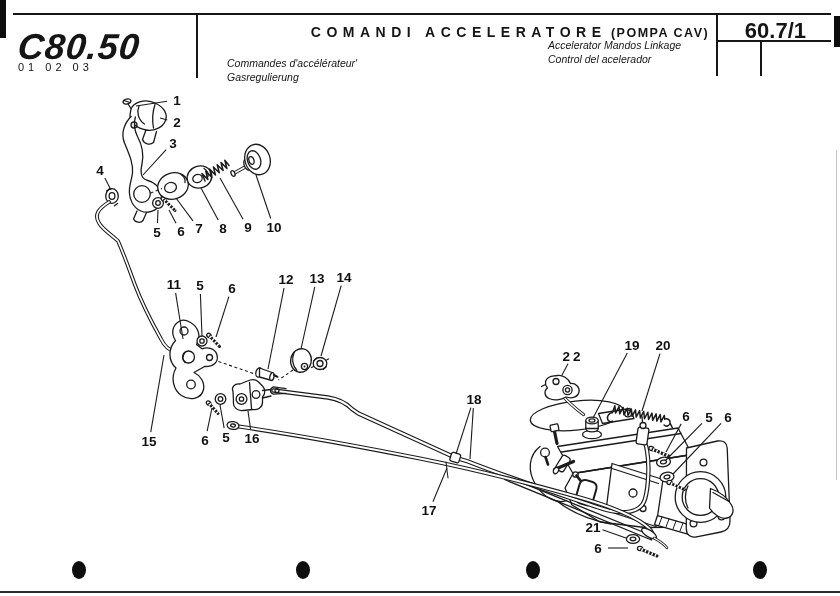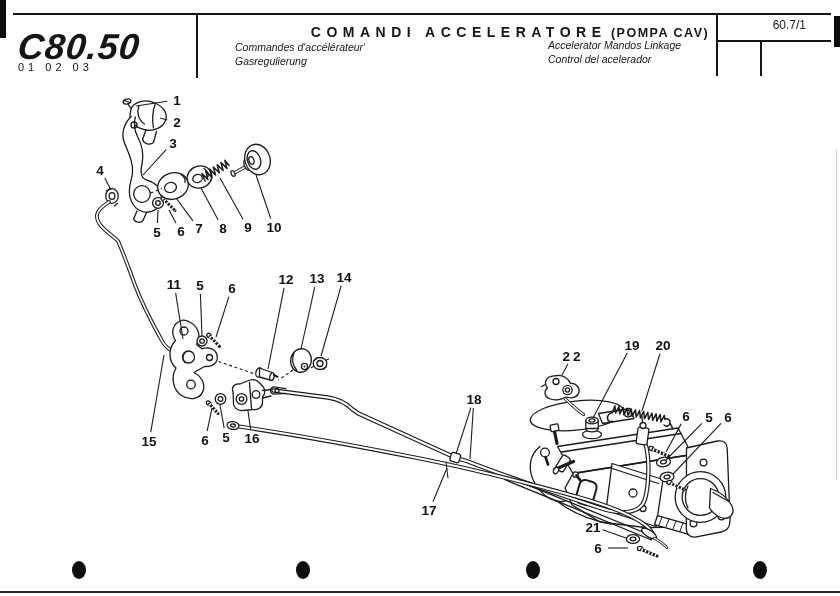--- a/index.html
+++ b/index.html
@@ -12,23 +12,23 @@
   #edge-right{left:834px;top:16px;width:6px;height:31px;background:#0d0d0d;}
   #edge-scan{left:836px;top:150px;width:1px;height:330px;background:#c6c6c6;}
   #divider{left:196px;top:14px;width:2px;height:64px;background:#161616;}
   #logo{left:18px;top:26px;font-weight:bold;font-style:italic;font-size:36px;
         letter-spacing:1px;transform:skewX(-6deg);white-space:nowrap;}
   #logo-codes{left:18px;top:61px;font-size:11px;letter-spacing:4px;font-weight:normal;}
   #title-wrap{left:300px;top:23px;width:420px;text-align:center;white-space:nowrap;}
   #title-main{font-weight:bold;font-size:14px;letter-spacing:5.5px;}
   #title-suffix{font-weight:bold;font-size:12.5px;letter-spacing:1.5px;}
   .subs{font-style:italic;font-size:10.5px;line-height:14px;}
-  #subs-fr{left:227px;top:40px;margin-left:8px;}
+  #subs-fr{left:227px;top:56px;}
   #subs-en{left:548px;top:38px;}
-  #pageref{left:716px;top:18px;width:90px;text-align:right;font-weight:normal;font-size:12px;}
+  #pageref{left:716px;top:18px;width:90px;text-align:right;font-weight:bold;font-size:22px;}
   #ref-h{left:716px;top:40px;width:115px;height:2px;background:#161616;}
   #ref-v1{left:716px;top:14px;width:2px;height:62px;background:#161616;}
   #ref-v2{left:760px;top:40px;width:1.5px;height:36px;background:#161616;}
   #bottom-rule{left:0;top:591px;width:840px;height:2px;background:#2a2a2a;}
   .dot{width:14px;height:18px;border-radius:50%;background:#0e0e0e;}
   svg{position:absolute;left:0;top:0;}
   svg *{vector-effect:non-scaling-stroke;}
   .ln{stroke:#1b1b1b;stroke-width:1.3;fill:none;stroke-linecap:round;stroke-linejoin:round;}
   .lnf{stroke:#1b1b1b;stroke-width:1.3;fill:#fff;stroke-linejoin:round;}
   .rod{stroke:#1b1b1b;stroke-width:4.4;fill:none;stroke-linecap:round;}

